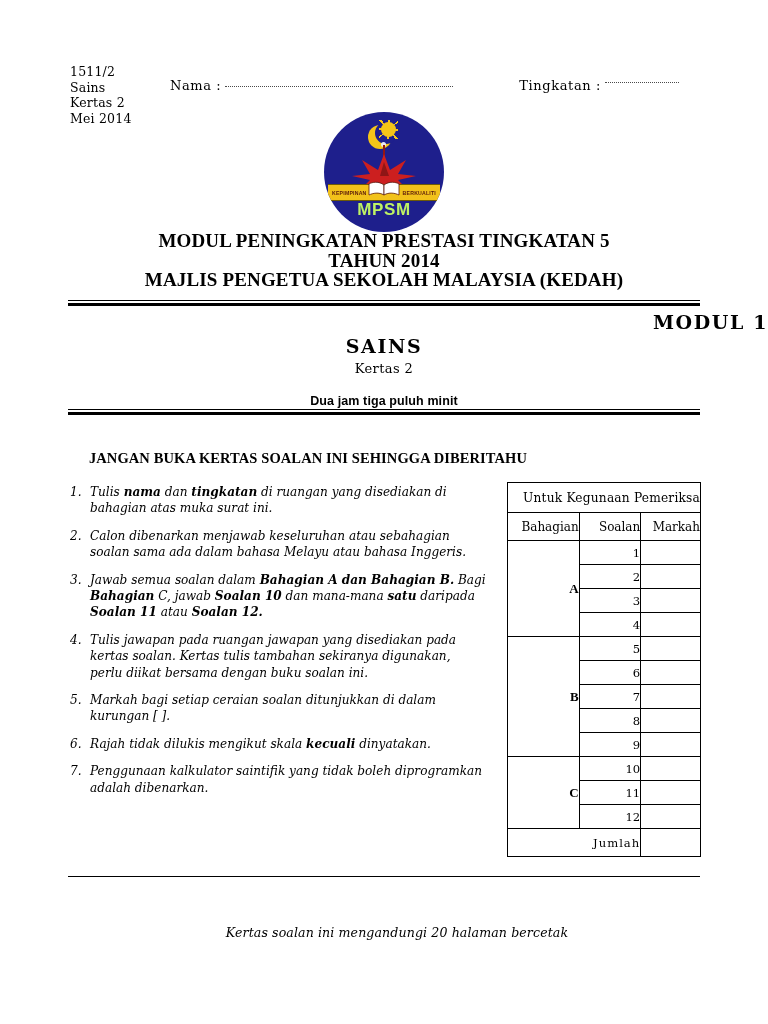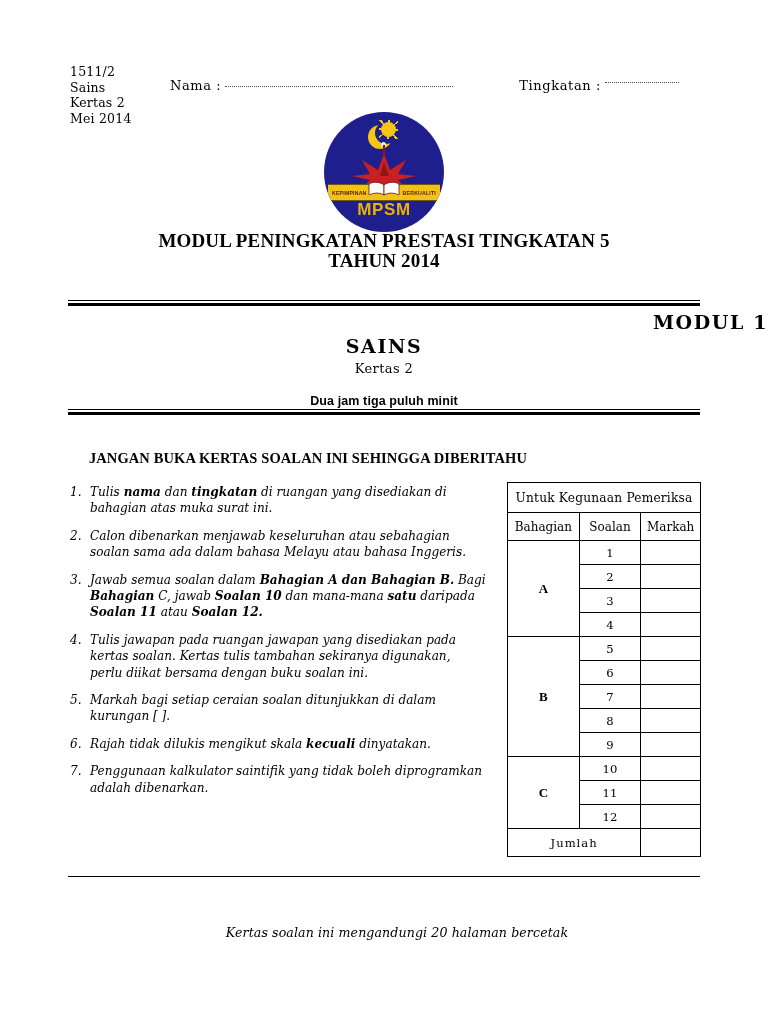--- a/index.html
+++ b/index.html
@@ -159,21 +159,21 @@
     width: 32px; height: 15px;
   }
   .logo .mpsm {
     position: absolute;
     left: 0; top: 88px;
     width: 120px;
     text-align: center;
     font-family: "Liberation Sans", sans-serif;
     font-size: 17px;
     font-weight: bold;
-    color: #eab308;
+    color: #bef264;
     letter-spacing: .6px;
   }
 
   
   .org {
     position: absolute;
     left: 0; top: 231px;
     width: 768px;
     text-align: center;
     font-family: "Liberation Serif", serif;
@@ -278,21 +278,21 @@
   .marks {
     position: absolute;
     left: 507px; top: 482px;
     width: 194px;
     border-collapse: collapse;
     font-family: "DejaVu Serif", serif;
     font-size: 11.6px;
   }
   .marks td, .marks th {
     border: 1.1px solid #000;
-    text-align: center;
+    text-align: right;
     font-weight: normal;
     padding: 0;
     height: 24px;
     box-sizing: border-box;
   }
   .marks .cap {
     height: 30px;
     font-size: 12.2px;
     letter-spacing: .2px;
   }
@@ -370,20 +370,21 @@
         <path d="M16 4 C11 0 4 1 1 3 L1 14 C5 12 11 11 16 14 Z" fill="#ffffff" stroke="#5a1a0c" stroke-width="0.8"></path>
         <path d="M16 4 C21 0 28 1 31 3 L31 14 C27 12 21 11 16 14 Z" fill="#ffffff" stroke="#5a1a0c" stroke-width="0.8"></path>
       </svg>
       <div class="mpsm">MPSM</div>
     </div>
   </div>
 
   <div class="org">
     <div>MODUL PENINGKATAN PRESTASI TINGKATAN 5</div>
     <div>TAHUN 2014</div>
+    <div>MAJLIS PENGETUA SEKOLAH MALAYSIA (KEDAH)</div>
   </div>
 
   <div class="rule-double-top"></div>
   <div class="modul">
     <div class="m1">MODUL  1</div>
     <div class="m2">SAINS</div>
     <div class="m3">Kertas 2</div>
   </div>
   <div class="duration">Dua jam tiga puluh minit</div>
   <div class="rule-double-bot"></div>

